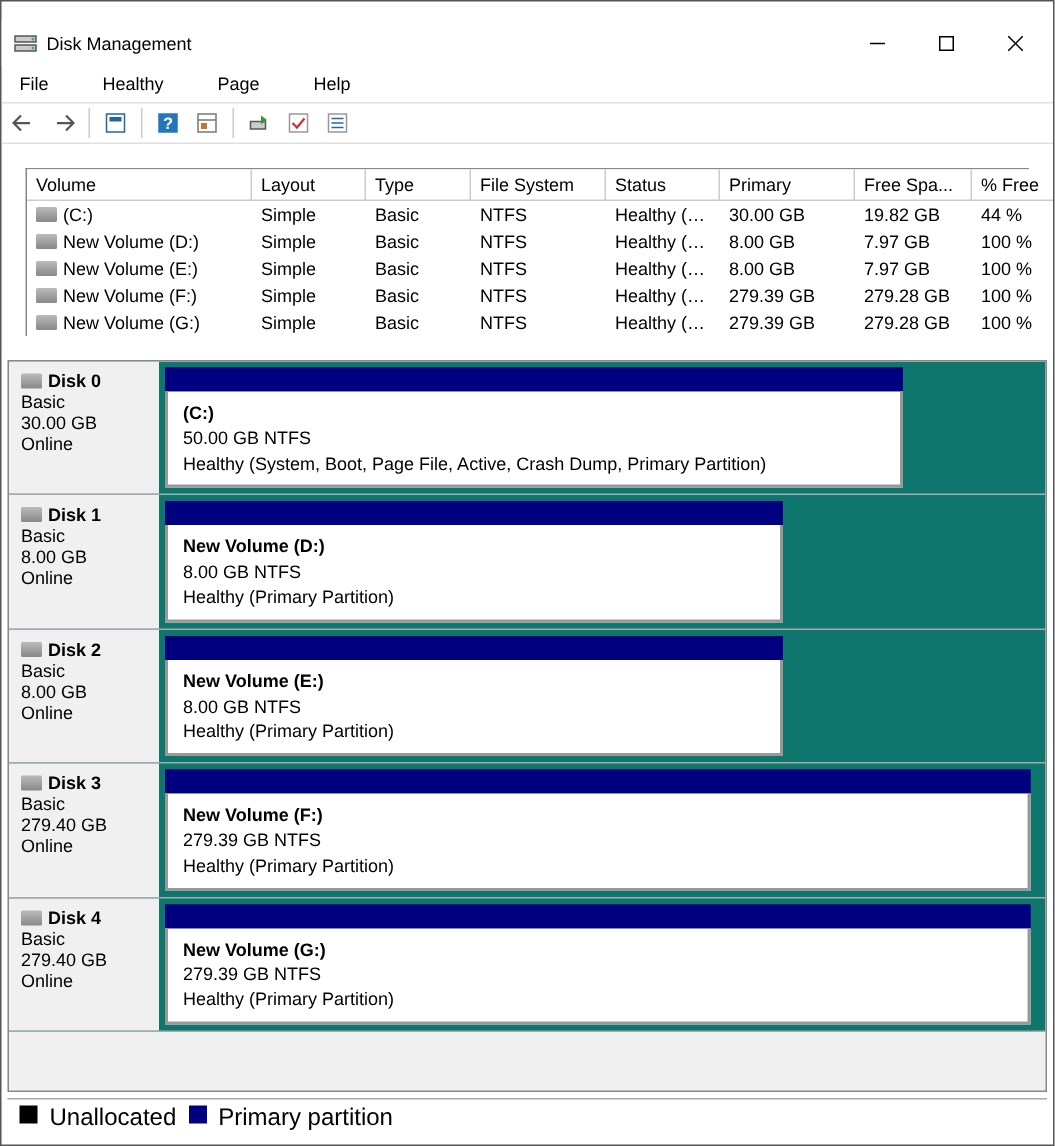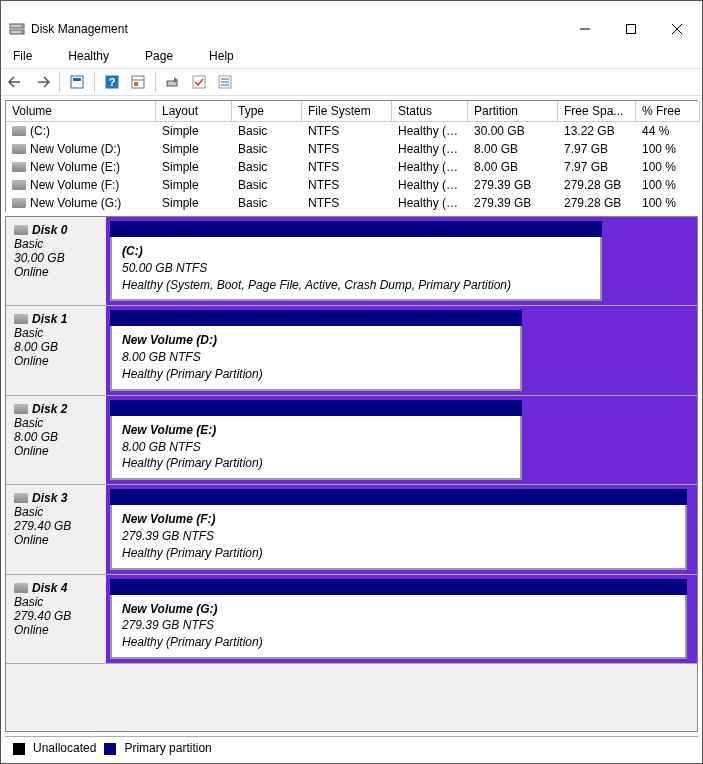--- a/index.html
+++ b/index.html
@@ -28,39 +28,39 @@
   .titlebar .title { flex: 1; font-size: 12px; }
   .win-btns { display: flex; }
   .win-btn { width: 46px; height: 30px; display: flex; align-items: center; justify-content: center; font-size: 12px; }
   .menubar { display: flex; padding: 2px 4px; gap: 20px; }
   .menu-item { padding: 3px 8px; }
   .toolbar { display: flex; align-items: center; padding: 2px 4px; gap: 4px; border-top:1px solid #e0e0e0; border-bottom:1px solid #e0e0e0; height:28px;}
   .tool-btn { width: 22px; height: 22px; display:flex; align-items:center; justify-content:center; border:1px solid transparent;}
   .tool-sep { width:1px; height:20px; background:#ccc; margin:0 2px;}
   .content { flex:1; display:flex; flex-direction:column; overflow:hidden; }
   
-  .vol-table { border-top:1px solid #888; border-left:1px solid #888; margin:4px; }
+  .vol-table { border-top:1px solid #888; border-left:1px solid #888; margin:16px; }
   .vol-header { display:grid; grid-template-columns: 150px 76px 70px 90px 76px 90px 78px 64px; background:#fff; }
   .vol-header > div { border-right:1px solid #ccc; border-bottom:1px solid #ccc; padding:3px 6px; font-size:12px; white-space:nowrap; overflow:hidden; text-overflow:ellipsis; background:#fff; }
   .vol-rows { }
   .vol-row { display:grid; grid-template-columns: 150px 76px 70px 90px 76px 90px 78px 64px; }
   .vol-row > div { padding:2px 6px; font-size:12px; white-space:nowrap; overflow:hidden; text-overflow:ellipsis;}
   .vol-name-cell { display:flex; align-items:center; gap:4px; }
   .drive-icon { width:14px; height:10px; background:linear-gradient(#bbb,#888); border-radius:1px; display:inline-block; flex-shrink:0;}
   
   .disk-pane { flex:1; overflow:auto; margin:0 4px 4px 4px; border:1px solid #888; border-top:1px solid #888; background:#f0f0f0;}
-  .disk-row { display:flex; border-bottom:1px solid #aaa; background:#6d28d9;font-style:italic; }
+  .disk-row { display:flex; border-bottom:1px solid #aaa; background:#0f766e; }
   .disk-info { width:100px; padding:6px 8px; font-size:12px; background:#f0f0f0; flex-shrink:0;}
   .disk-info .disk-title { font-weight:bold; display:flex; align-items:center; gap:4px;}
   .disk-bars { flex:1; padding:4px; display:flex; flex-direction:column;}
   .disk-bar-top { height:16px; background:#000080; border:1px solid #000080;}
   .disk-part { border:2px solid #999; border-top:none; background:#fff; padding:6px 10px; font-size:12px; line-height:1.4;}
   .disk-part .part-title { font-weight:bold; }
   
-  .legend { border-top:1px solid #aaa; padding:4px 8px; display:flex; align-items:flex-end; gap:8px; font-size:12px; margin:0 4px 4px 4px;}
+  .legend { border-top:1px solid #aaa; padding:4px 8px; display:flex; align-items:flex-start; gap:8px; font-size:16px; margin:0 4px 4px 4px;}
   .legend-sw { width:12px; height:12px; display:inline-block;}
   
   svg { display:block; }
 </style>
 </head>
 <body>
 
 <div class="titlebar">
   <span class="icon">
     <svg width="16" height="16" viewBox="0 0 16 16">
@@ -155,36 +155,36 @@
 
 <div class="content">
 
   <div class="vol-table">
     <div class="vol-header">
       <div>Volume</div>
       <div>Layout</div>
       <div>Type</div>
       <div>File System</div>
       <div>Status</div>
-      <div>Partition</div>
+      <div>Primary</div>
       <div>Free Spa...</div>
       <div>% Free</div>
     </div>
     <div class="vol-rows" id="vol-rows">
         <div class="vol-row">
           <div class="vol-name-cell">
             <span class="drive-icon"></span>
             <span>(C:)</span>
           </div>
           <div>Simple</div>
           <div>Basic</div>
           <div>NTFS</div>
           <div>Healthy (S...</div>
           <div>30.00 GB</div>
-          <div>13.22 GB</div>
+          <div>19.82 GB</div>
           <div>44 %</div>
         </div>
         <div class="vol-row">
           <div class="vol-name-cell">
             <span class="drive-icon"></span>
             <span>New Volume (D:)</span>
           </div>
           <div>Simple</div>
           <div>Basic</div>
           <div>NTFS</div>

